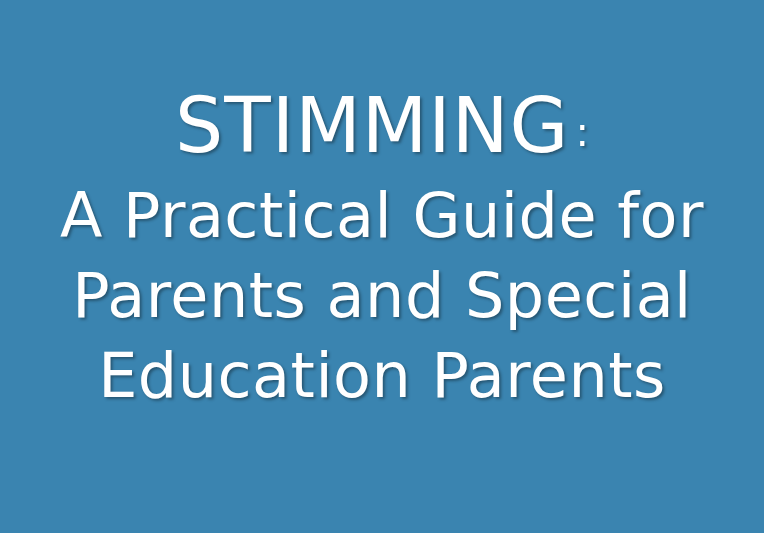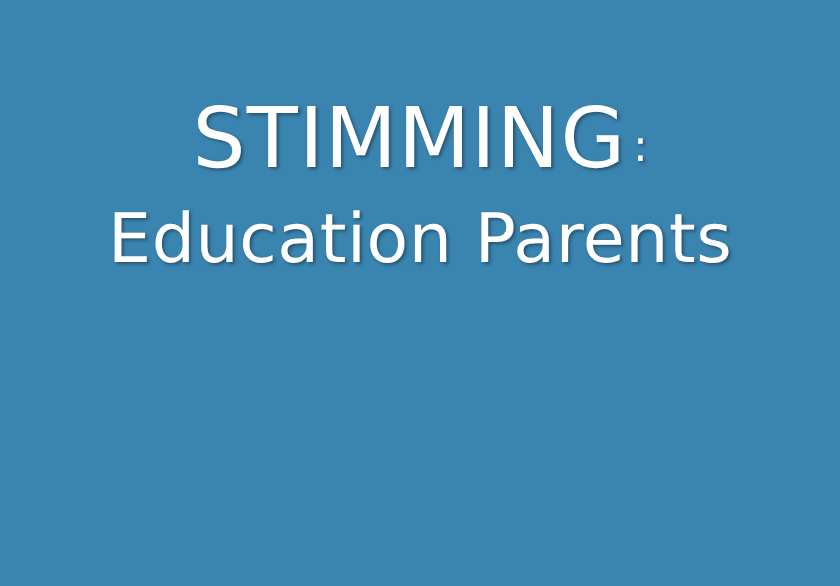--- a/index.html
+++ b/index.html
@@ -59,15 +59,17 @@
   }
 </style>
 </head>
 <body>
 
 <div class="slide">
   <div class="title-block">
     <div class="line line-main">
       <span>STIMMING</span><span class="colon">:</span>
     </div>
+    <div class="line line-sub">A Practical Guide for</div>
+    <div class="line line-sub">Parents and Special</div>
     <div class="line line-sub">Education Parents</div>
   </div>
 </div>
 
 </body></html>

